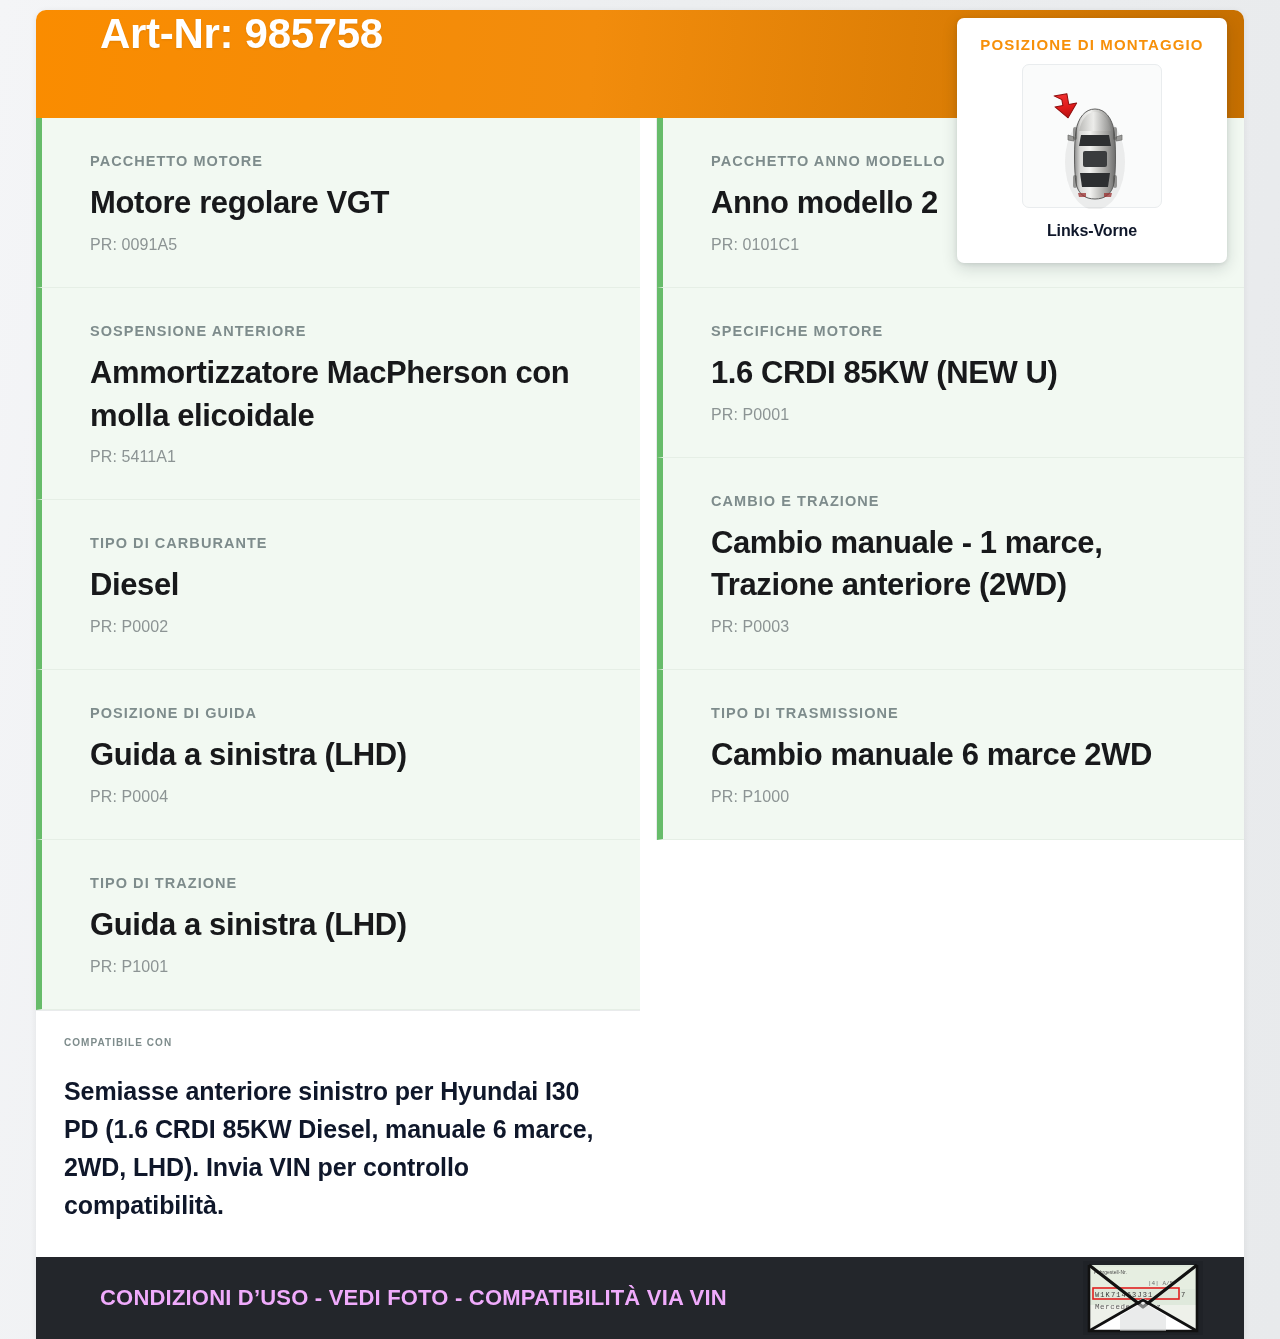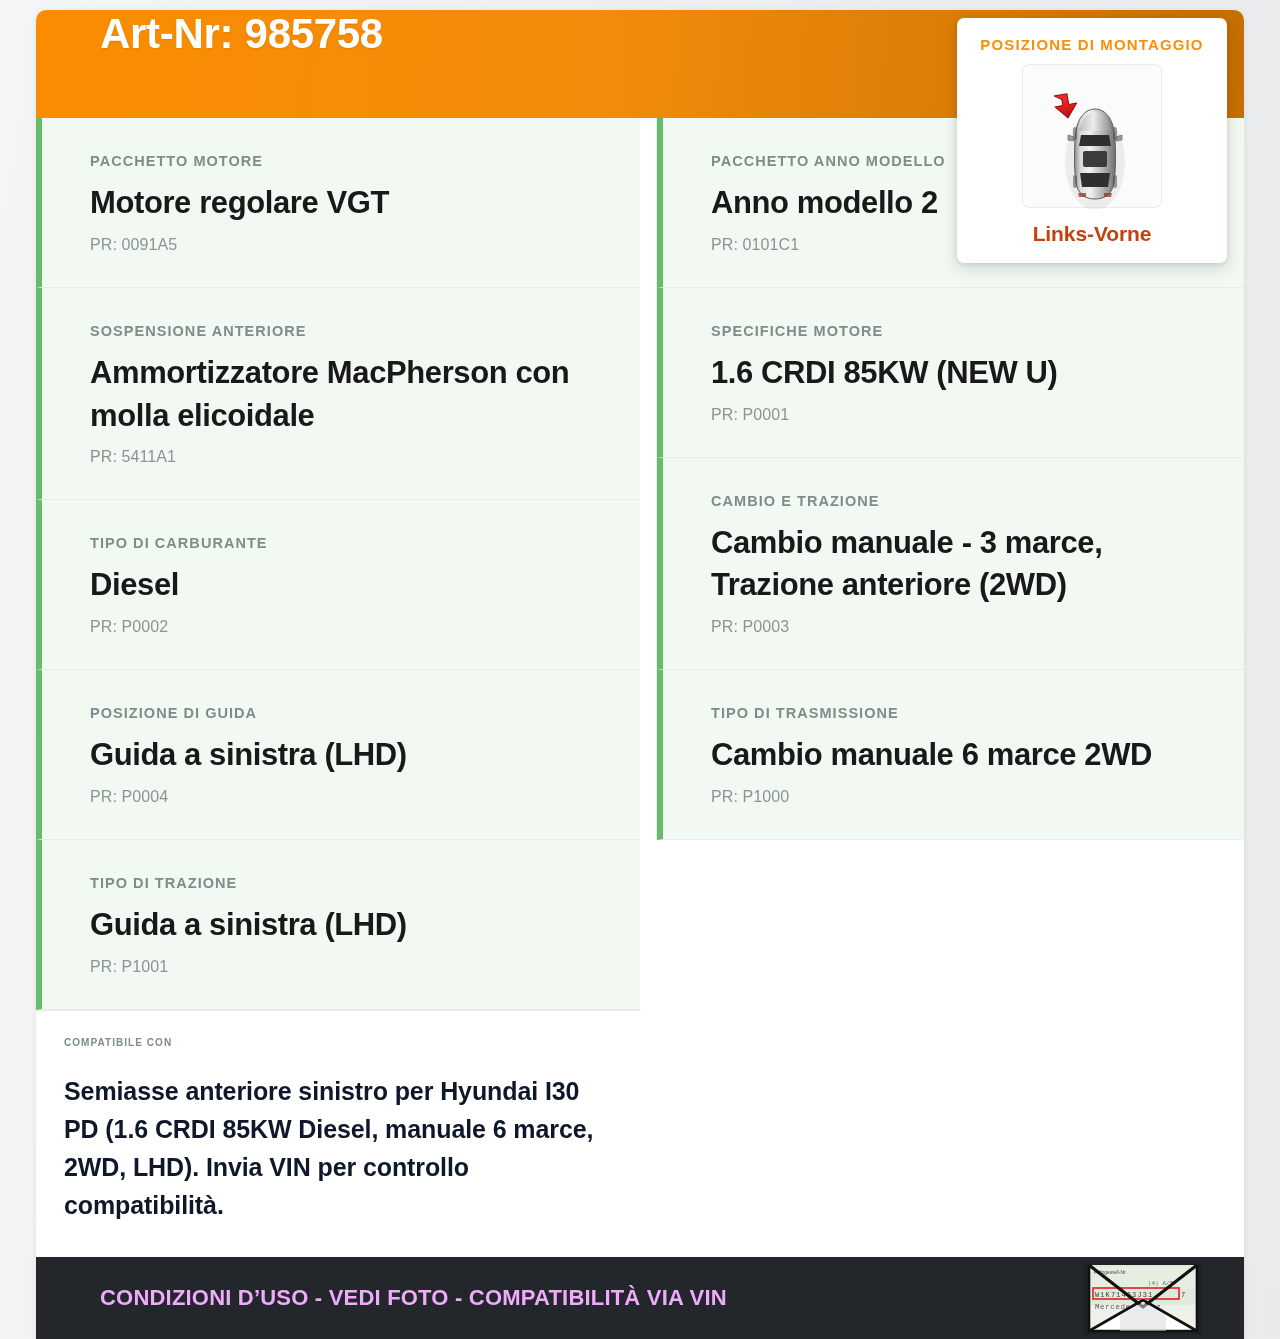--- a/index.html
+++ b/index.html
@@ -169,23 +169,23 @@
     width: 140px;
     height: 144px;
     margin: 0 auto;
     background: #fafbfb;
     border: 1px solid #e9ecee;
     border-radius: 7px;
     position: relative;
   }
   .mount-caption {
     margin-top: 14px;
-    font-size: 21px;
-    font-weight: bold;
-    color: #c2410c;
+    font-size: 16px;
+    font-weight: bold;
+    color: #0f172a;
     letter-spacing: -0.1px;
   }
 </style>
 </head>
 <body>
 
 <div class="sheet">
 
   <div class="header">
     <div class="header-title">Art-Nr: 985758</div>
@@ -241,21 +241,21 @@
       </div>
 
       <div class="spec">
         <div class="spec-label">SPECIFICHE MOTORE</div>
         <div class="spec-value">1.6 CRDI 85KW (NEW U)</div>
         <div class="spec-pr">PR: P0001</div>
       </div>
 
       <div class="spec">
         <div class="spec-label">CAMBIO E TRAZIONE</div>
-        <div class="spec-value">Cambio manuale - 3 marce, Trazione anteriore (2WD)</div>
+        <div class="spec-value">Cambio manuale - 1 marce, Trazione anteriore (2WD)</div>
         <div class="spec-pr">PR: P0003</div>
       </div>
 
       <div class="spec">
         <div class="spec-label">TIPO DI TRASMISSIONE</div>
         <div class="spec-value">Cambio manuale 6 marce 2WD</div>
         <div class="spec-pr">PR: P1000</div>
       </div>
 
     </div>

